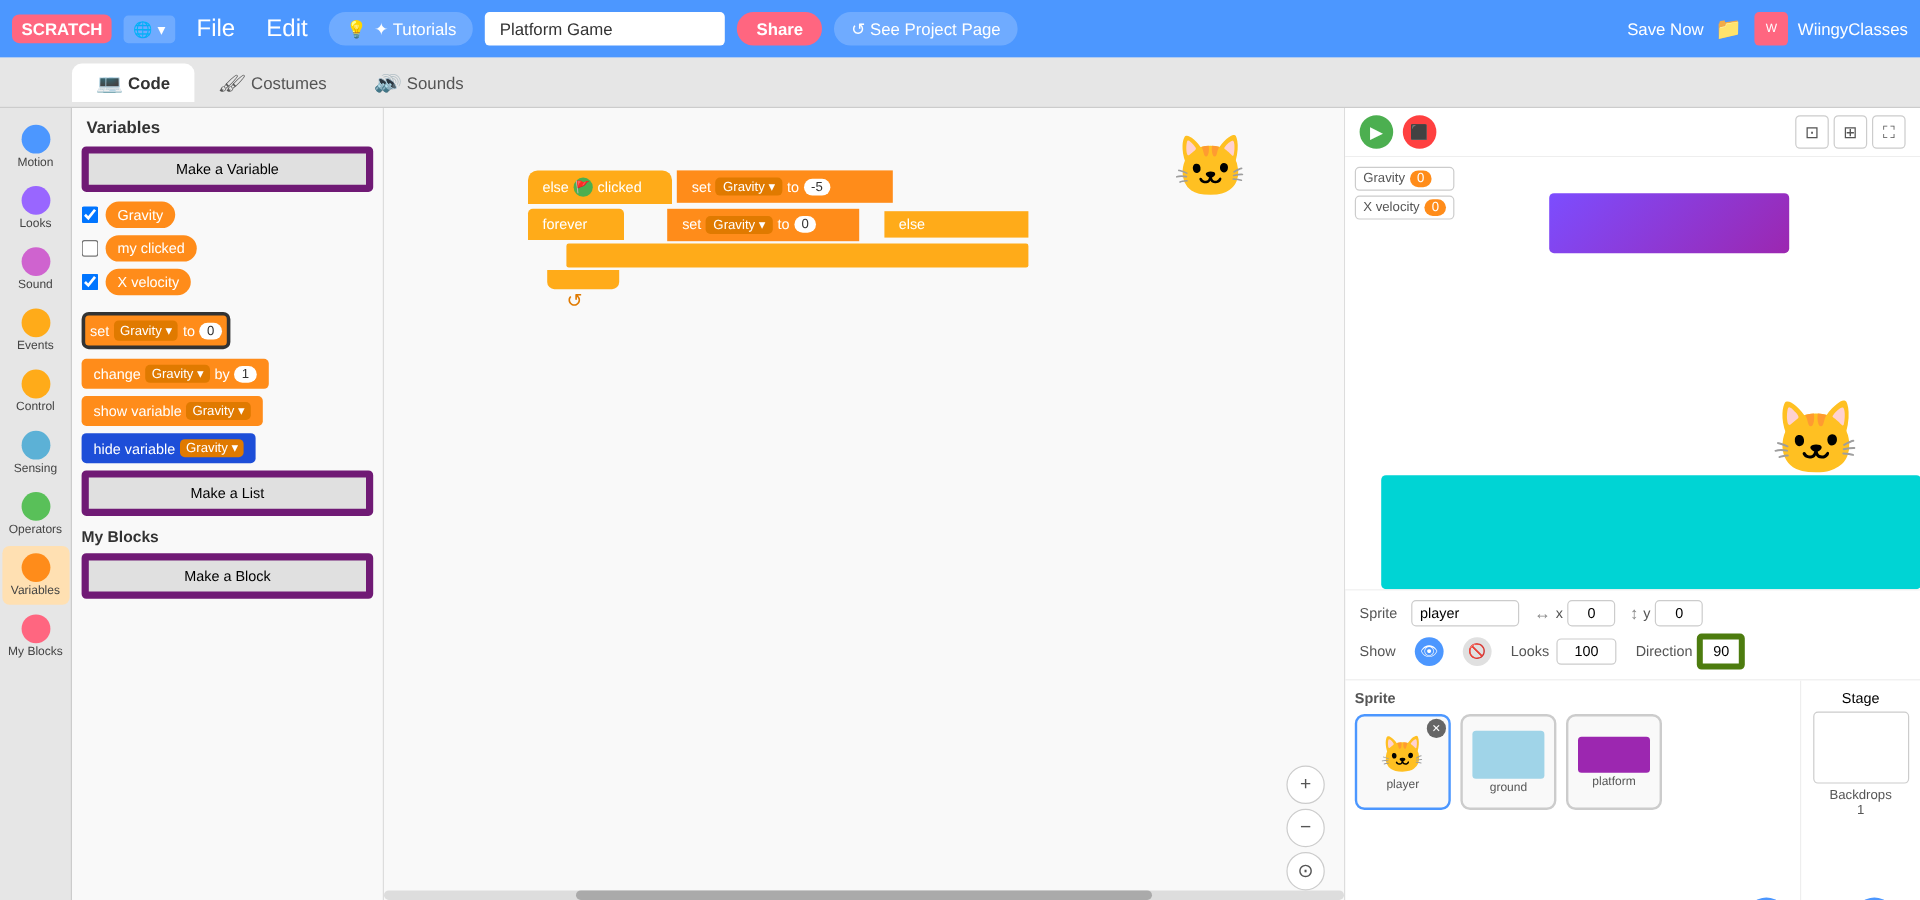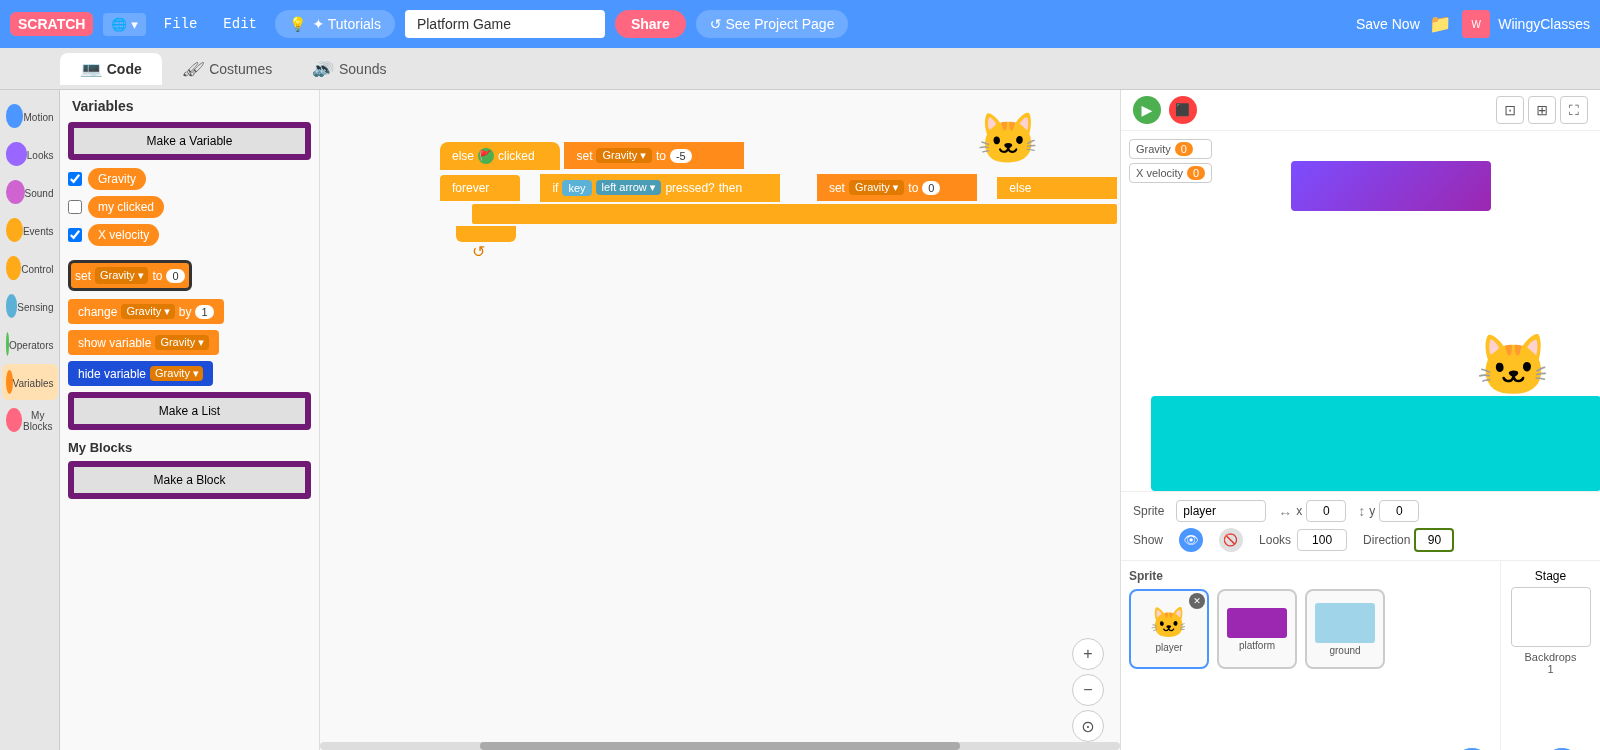--- a/index.html
+++ b/index.html
@@ -12,21 +12,21 @@
     }
     .scratch-logo {
       background: #ff6680; border-radius: 6px; padding: 4px 8px;
       font-weight: bold; color: white; font-size: 14px; cursor: pointer;
     }
     .globe-btn {
       background: rgba(255,255,255,0.2); border: none; border-radius: 4px;
       color: white; padding: 4px 8px; cursor: pointer; font-size: 13px; display:flex; align-items:center; gap:4px;
     }
     .file-edit-btn {
-      background: none; border: none; color: white; font-size: 14px; cursor: pointer; padding: 4px 8px; font-family: Liberation Mono, monospace;
+      background: none; border: none; color: white; font-size: 20px; cursor: pointer; padding: 4px 8px;
     }
     .tutorials-btn {
       background: rgba(255,255,255,0.2); border: none; border-radius: 16px;
       color: white; padding: 6px 14px; cursor: pointer; font-size: 14px; display:flex; align-items:center; gap:6px;
     }
     .project-title {
       background: white; border: none; border-radius: 4px;
       padding: 6px 12px; font-size: 14px; width: 200px; color: #333;
     }
     .share-btn {
@@ -51,21 +51,21 @@
 
     
     #main { display: flex; height: 702px; }
 
     
     #cat-sidebar {
       width: 60px; background: #e6e6e6; display: flex; flex-direction: column;
       align-items: center; padding-top: 8px; gap: 2px; border-right: 1px solid #ccc;
     }
     .cat-item {
-      display: flex; flex-direction: row; align-items: center;
+      display: flex; flex-direction: column; align-items: center;
       padding: 6px 4px; cursor: pointer; border-radius: 4px; width: 56px; justify-content: flex-end;
     }
     .cat-dot {
       width: 24px; height: 24px; border-radius: 50%;
     }
     .cat-label { font-size: 10px; color: #444; margin-top: 2px; text-align: center; }
 
     
     #blocks-panel {
       width: 260px; background: #f9f9f9; border-right: 1px solid #ddd;
@@ -203,21 +203,21 @@
       width: 24px; height: 24px; background: #e0e0e0; border-radius: 50%;
       display:flex; align-items:center; justify-content:center; color:#888; font-size:12px; cursor:pointer; border:none;
     }
     .size-row { display: flex; align-items: center; gap: 6px; }
     .size-label { font-size: 12px; color: #555; }
     .size-input {
       border: 1px solid #ccc; border-radius: 4px; padding: 3px 4px; font-size: 12px; width: 50px; text-align:center;
     }
     .dir-label { font-size: 12px; color: #555; }
     .dir-input {
-      border: 2px solid #4d7c0f; border-radius: 4px; padding: 3px 4px; font-size: 12px; width: 40px; text-align:center;
+      border: 5px solid #4d7c0f; border-radius: 4px; padding: 3px 4px; font-size: 12px; width: 40px; text-align:center;
     }
 
     
     #sprite-list {
       display: flex; flex: 1; overflow: hidden;
     }
     #sprites-section {
       flex: 1; padding: 8px; overflow-y: auto;
     }
     .sprites-header {
@@ -431,27 +431,20 @@
           <span>to</span>
           <span style="background:white; color:#333; border-radius:10px; padding:1px 6px; font-size:11px;">-5</span>
         </div>
 
         
         <div style="margin-top:2px;">
           <div style="background:#ffab19; color:white; padding:6px 12px; font-size:12px; display:inline-flex; align-items:flex-end; min-width:80px; border-radius:4px 4px 0 0;">
             <span>forever</span>
           </div>
           
-          <div style="background:#ffab19; color:white; padding:6px 12px; font-size:12px; display:inline-flex; align-items:center; gap:4px; min-width:240px; margin-left:16px; margin-top:2px;">
-            <span>if</span>
-            <span style="background:#5cb1d6; border-radius:4px; padding:2px 6px; font-size:11px; color:white;">key</span>
-            <span style="background:#4a9db5; border-radius:4px; padding:1px 6px; font-size:11px; color:white;">left arrow ▾</span>
-            <span>pressed?</span>
-            <span>then</span>
-          </div>
           
           <div style="background:#ff8c1a; color:white; padding:6px 12px; font-size:12px; display:inline-flex; align-items:center; gap:4px; min-width:160px; margin-left:32px; margin-top:2px;">
             <span>set</span>
             <span style="background:#e07a00; border-radius:4px; padding:1px 6px; font-size:11px;">Gravity ▾</span>
             <span>to</span>
             <span style="background:white; color:#333; border-radius:10px; padding:1px 6px; font-size:11px;">0</span>
           </div>
           
           <div style="background:#ffab19; color:white; padding:4px 12px; font-size:12px; display:inline-flex; min-width:120px; margin-left:16px; margin-top:2px;">
             <span>else</span>
@@ -546,27 +539,27 @@
         <div class="sprites-header">Sprite</div>
         <div class="sprite-grid">
 
           <div class="sprite-card active">
             <div class="sprite-card-delete">✕</div>
             <div style="font-size:30px;">🐱</div>
             <div class="sprite-card-label">player</div>
           </div>
 
           <div class="sprite-card">
+            <div style="width:60px; height:40px; background:#a0d4e8; border-radius:3px;"></div>
+            <div class="sprite-card-label">ground</div>
+          </div>
+
+          <div class="sprite-card">
             <div style="width:60px; height:30px; background:#9c27b0; border-radius:3px;"></div>
             <div class="sprite-card-label">platform</div>
-          </div>
-
-          <div class="sprite-card">
-            <div style="width:60px; height:40px; background:#a0d4e8; border-radius:3px;"></div>
-            <div class="sprite-card-label">ground</div>
           </div>
         </div>
       </div>
       <div id="stage-section">
         <div class="stage-thumb-label">Stage</div>
         <div class="stage-thumb"></div>
         <div class="backdrops-count">
           <div>Backdrops</div>
           <div>1</div>
         </div>

